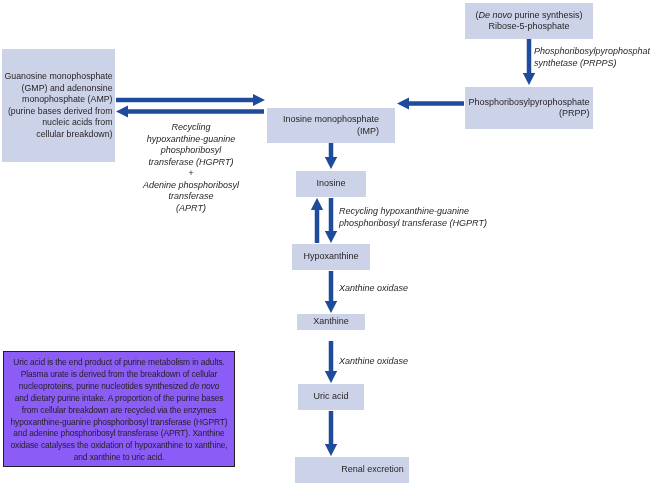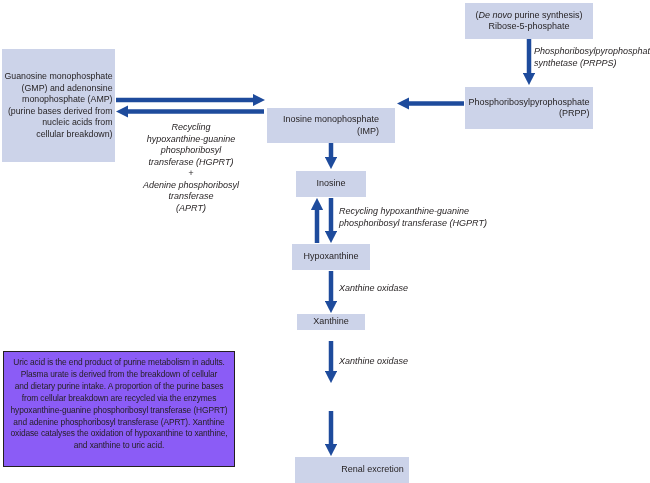--- a/index.html
+++ b/index.html
@@ -98,20 +98,21 @@
 (purine bases derived from
 nucleic acids from
 cellular breakdown)</div>
 
   <div class="box" style="left:296px; top:171px; width:70px; height:26px;">Inosine</div>
 
   <div class="box" style="left:292px; top:244px; width:78px; height:26px;">Hypoxanthine</div>
 
   <div class="box" style="left:297px; top:314px; width:68px; height:16px;">Xanthine</div>
 
+  <div class="box" style="left:298px; top:384px; width:66px; height:26px;">Uric acid</div>
 
   <div class="box" style="left:295px; top:457px; width:73px; height:26px;padding-left:41px;">Renal excretion</div>
 
   <div class="enz" style="left:534px; top:46px; width:120px;">Phosphoribosylpyrophosphate
 synthetase (PRPPS)</div>
 
   <div class="enz centered" style="left:115px; top:122px; width:152px;">Recycling
 hypoxanthine-guanine
 phosphoribosyl
 transferase (HGPRT)
@@ -123,20 +124,21 @@
   <div class="enz" style="left:339px; top:206px; width:160px;">Recycling hypoxanthine-guanine
 phosphoribosyl transferase (HGPRT)</div>
 
   <div class="enz" style="left:339px; top:283px; width:100px;">Xanthine oxidase</div>
 
   <div class="enz" style="left:339px; top:356px; width:100px;">Xanthine oxidase</div>
 
   <div class="note">
     <div>Uric acid is the end product of purine metabolism in adults.
 Plasma urate is derived from the breakdown of cellular</div>
+    <div><span>nucleoproteins, purine nucleotides synthesized </span><i>de novo</i></div>
     <div>and dietary purine intake. A proportion of the purine bases
 from cellular breakdown are recycled via the enzymes
 hypoxanthine-guanine phosphoribosyl transferase (HGPRT)
 and adenine phosphoribosyl transferase (APRT). Xanthine
 oxidase catalyses the oxidation of hypoxanthine to xanthine,
 and xanthine to uric acid.</div>
   </div>
 
 </div>
 

